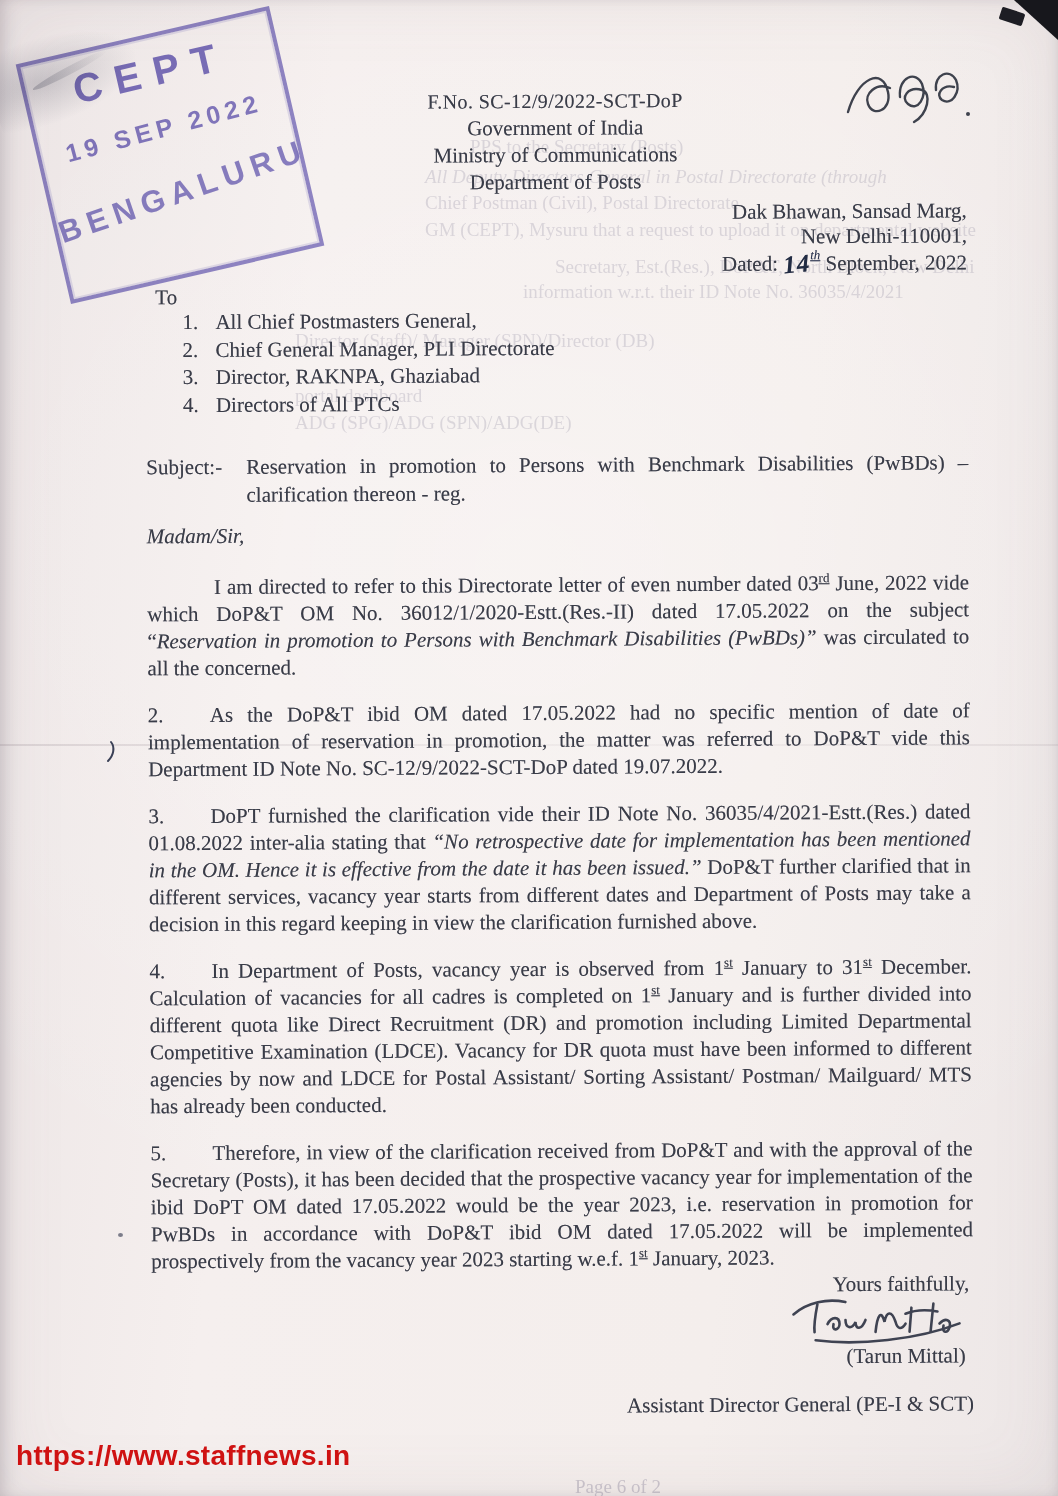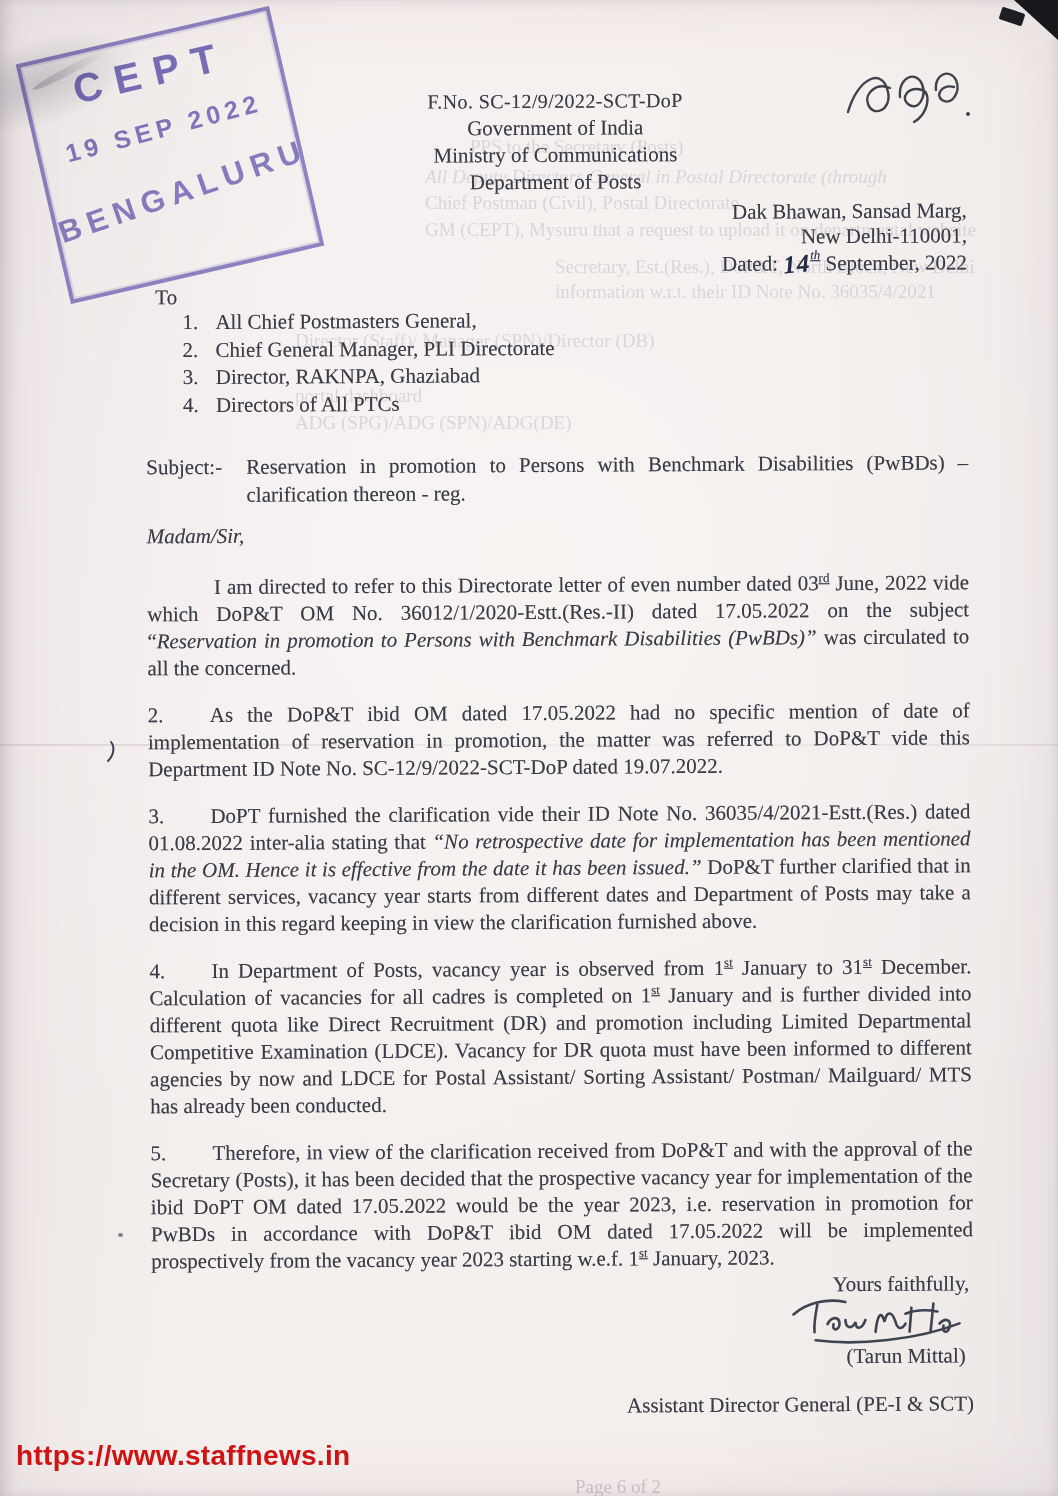--- a/index.html
+++ b/index.html
@@ -21,21 +21,21 @@
   }
   
   .bleed-layer{position:absolute;inset:0;z-index:1;pointer-events:none;margin-top:32px;}
   .bt{position:absolute;color:rgba(105,98,128,0.20);font-size:19px;white-space:nowrap;
       filter:blur(0.5px);}
   .bt-0{left:470px;top:104px;}
   .bt-1{left:425px;top:134px;font-style:italic;}
   .bt-2{left:425px;top:160px;}
   .bt-3{left:425px;top:187px;}
   .bt-4{left:555px;top:224px;}
-  .bt-5{left:555px;top:249px;}
+  .bt-5{left:523px;top:249px;}
   .bt-6{left:295px;top:298px;}
   .bt-7{left:295px;top:327px;}
   .bt-8{left:295px;top:353px;}
   .bt-9{left:295px;top:380px;}
   .bt-10{left:575px;top:1444px;color:rgba(105,98,128,0.30);}
   
   .corner-dark{position:absolute;top:0;right:0;width:0;height:0;z-index:6;
       border-top:40px solid #17171c;border-left:44px solid transparent;}
   .corner-blob{position:absolute;top:10px;right:34px;width:24px;height:13px;z-index:6;
       background:#1d1d24;transform:rotate(18deg);border-radius:2px;}

